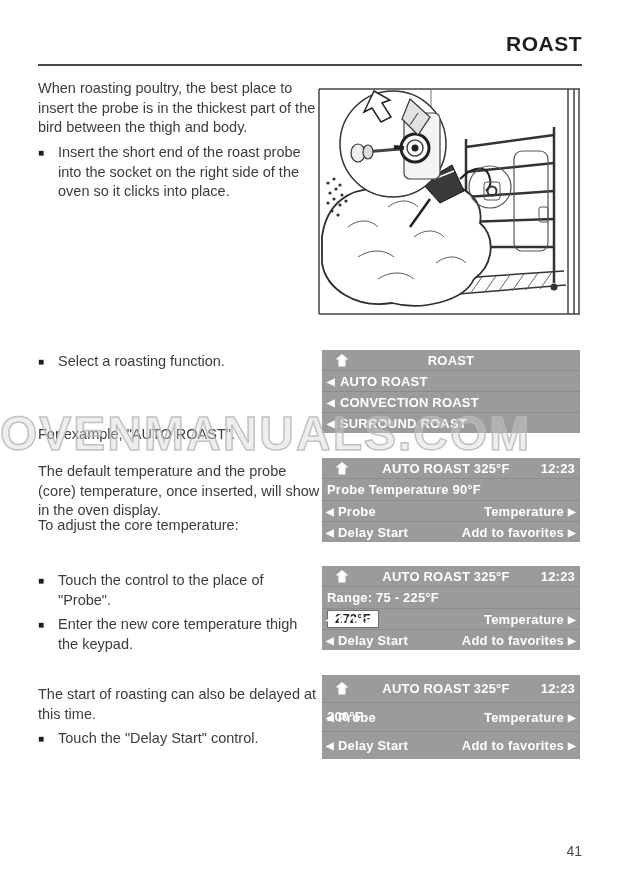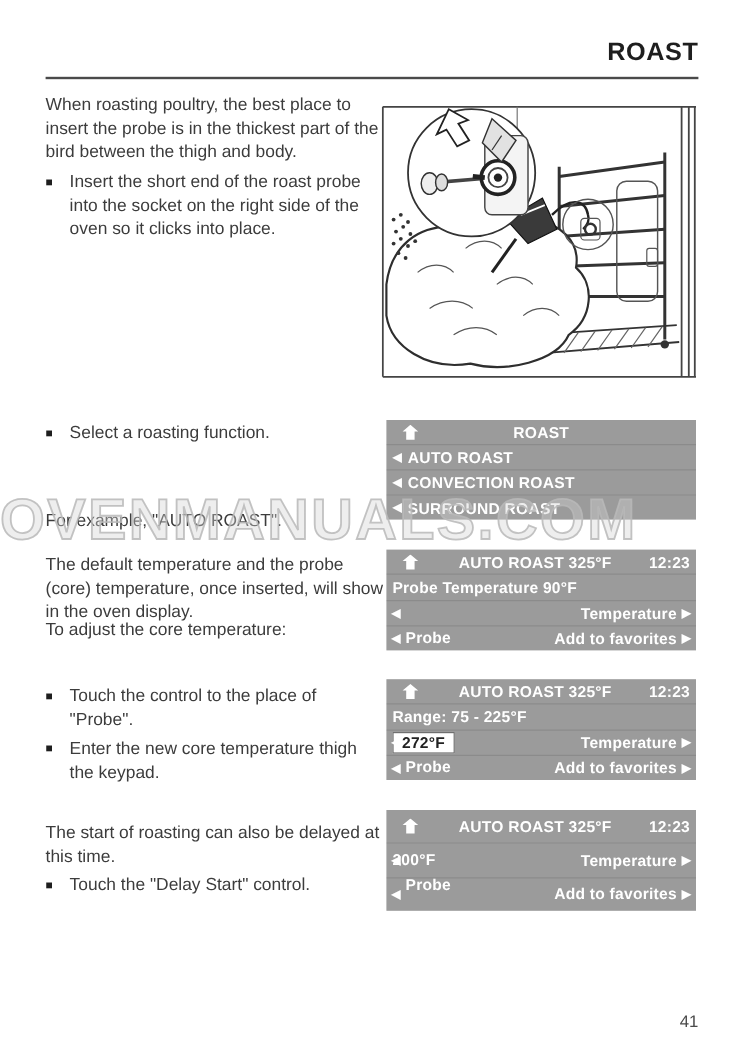--- a/index.html
+++ b/index.html
@@ -79,21 +79,21 @@
   }
   .disp-row + .disp-row { border-top: 1px solid rgba(0,0,0,0.10); }
   .disp-header .disp-title { flex: 1; text-align: center; }
   .home-wrap { flex: 0 0 30px; display: flex; justify-content: center; }
   .disp-time { flex: 0 0 40px; text-align: right; }
   .disp-spacer { flex: 0 0 30px; }
   .disp-center { flex: 1; text-align: left; }
   .menu-arrow { font-size: 10px; margin-right: 5px; }
   .arrow-l { position: absolute; left: 4px; font-size: 10px; top: 50%; transform: translateY(-50%); }
   .arrow-r { position: absolute; right: 4px; font-size: 10px; top: 50%; transform: translateY(-50%); }
-  .side-left { position: absolute; left: 16px; top: 50%; transform: translateY(-50%); margin-top: 20px; }
+  .side-left { position: absolute; left: 16px; top: 50%; transform: translateY(-50%); }
   .side-right { position: absolute; right: 16px; top: 50%; transform: translateY(-50%); }
   .value-box {
     display: inline-block;
     background: #ffffff;
     color: #222222;
     border: 1px solid #6f6f6f;
     padding: 0px 7px;
     line-height: 16px;
   }
   

